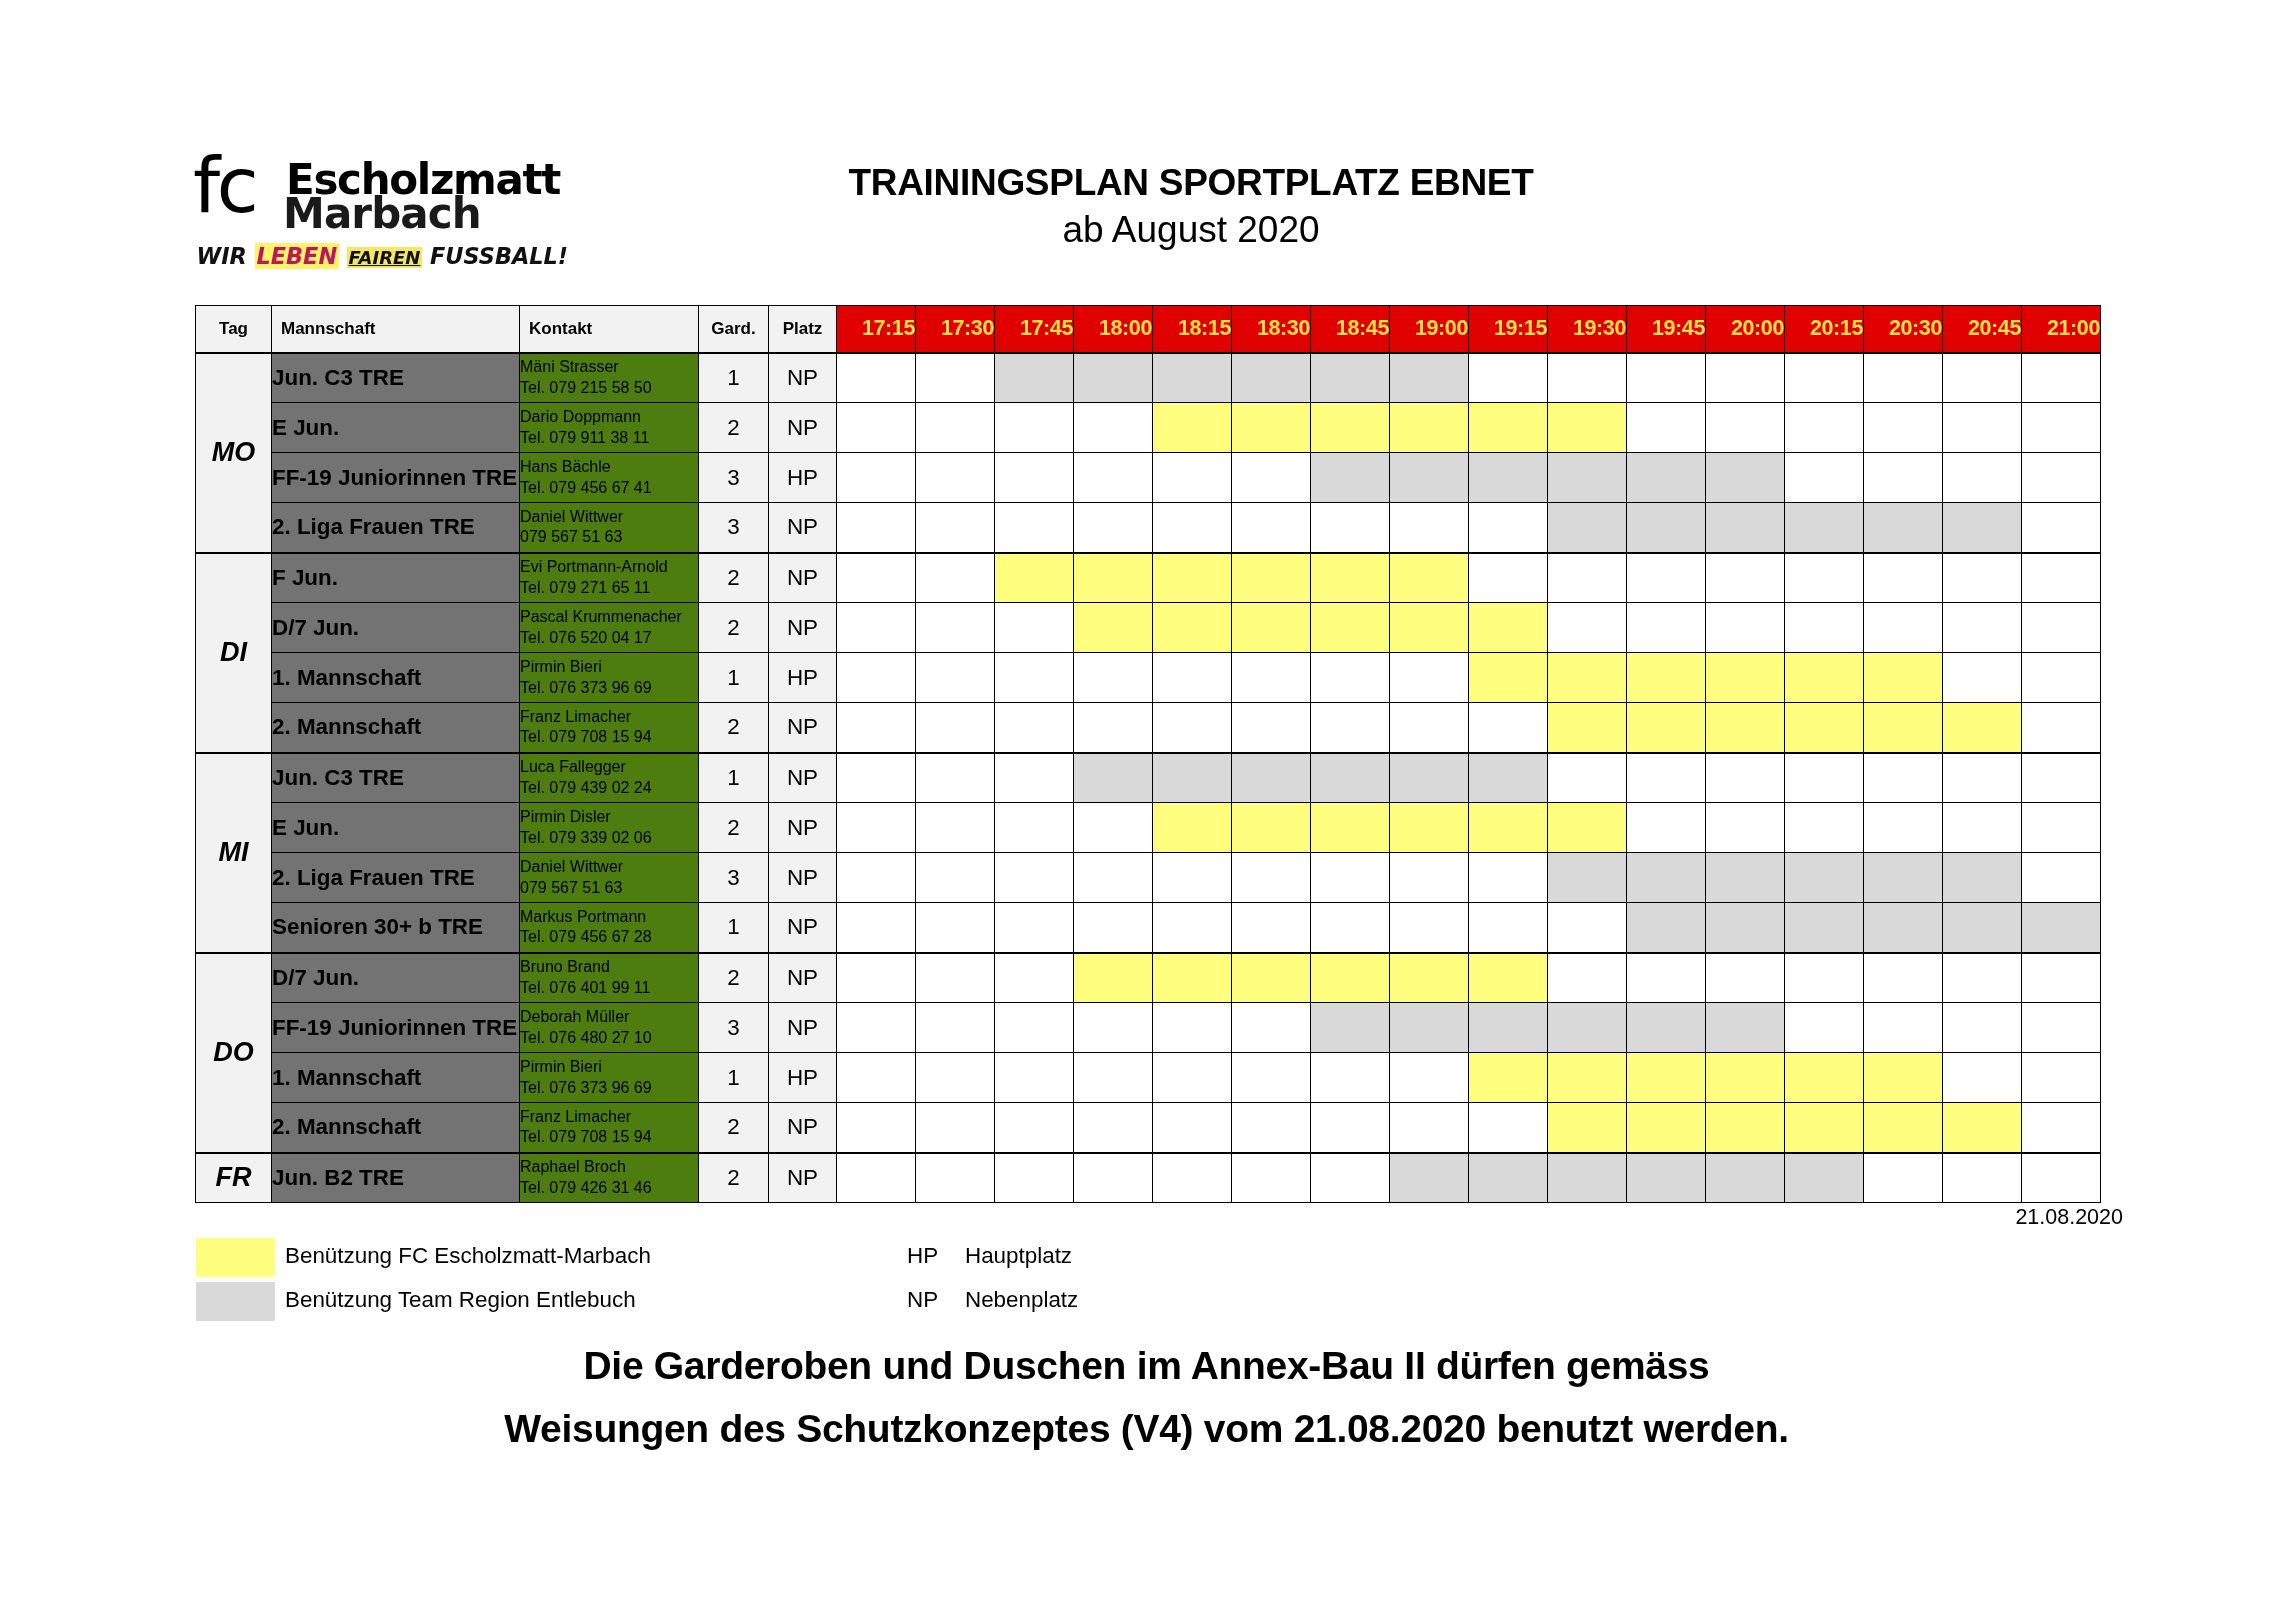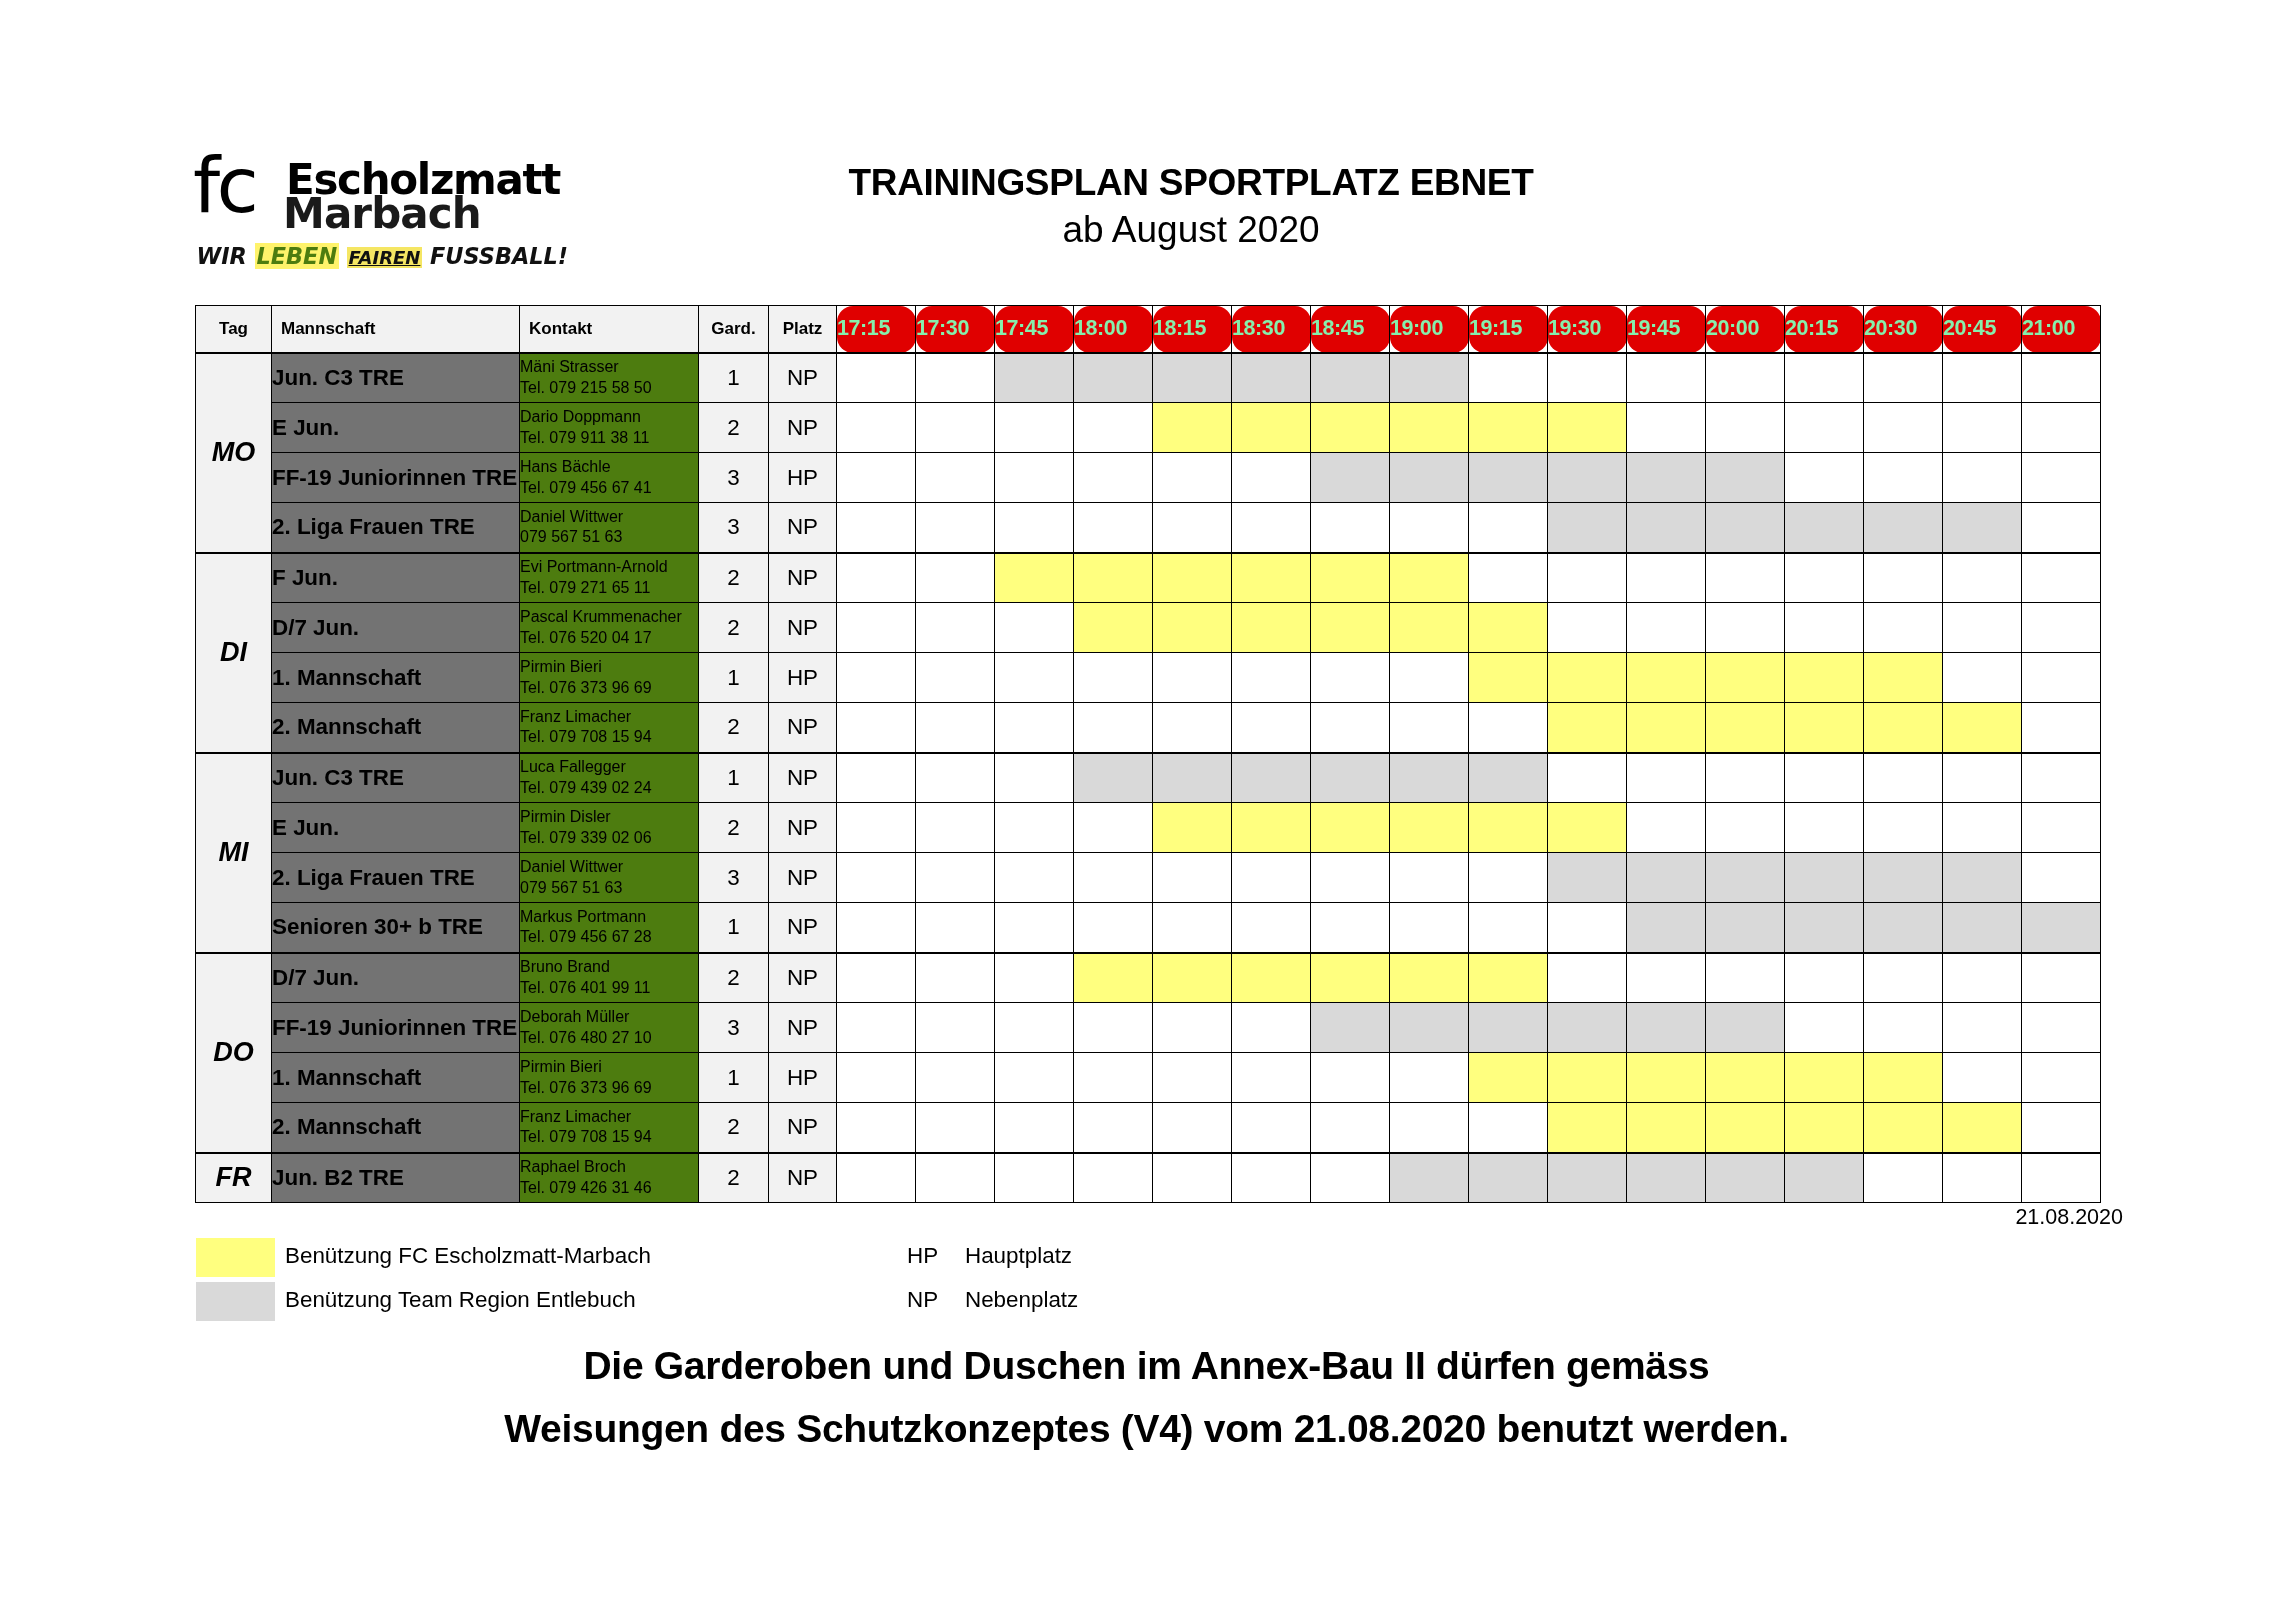--- a/index.html
+++ b/index.html
@@ -78,21 +78,21 @@
     left: 3.6px;
     top: 91px;
     font-size: 22.4px;
     font-weight: 700;
     font-style: italic;
     letter-spacing: 0px;
     font-family: "DejaVu Sans", sans-serif;
     white-space: nowrap;
   }
   .tg-a { color: #111; }
-  .tg-b { color: #4d7c0f; background: #FFF36B; padding: 0 1.8px; margin-top: 8px; }
+  .tg-b { color: #be185d; background: #FFF36B; padding: 0 1.8px; margin-top: 8px; }
   .tg-c { color: #111; background: #F5E663; padding: 0 1.8px; font-size: 18px; text-decoration: underline; }
 
   
   .title-block {
     position: absolute;
     left: 806px;
     top: 25px;
     width: 770px;
     text-align: center;
   }
@@ -145,26 +145,25 @@
     height: 47px;
     background: #F2F2F2;
     font-size: 17px;
     font-weight: 700;
     vertical-align: middle;
   }
   .hrow th.lbl { text-align: left; padding-left: 9px; }
   .hrow th.ctr { text-align: center; }
   .hrow th.time {
     background: #E00000;
-    color: #86efac;
+    color: #fde047;
     font-size: 21.5px;
     font-weight: 700;
-    text-align: left;
+    text-align: right;
     letter-spacing: -0.4px;
-    border-radius: 16px;
   }
 
   
   td.day {
     background: #F2F2F2;
     text-align: center;
     vertical-align: middle;
     font-size: 27px;
     font-weight: 700;
     font-style: italic;

